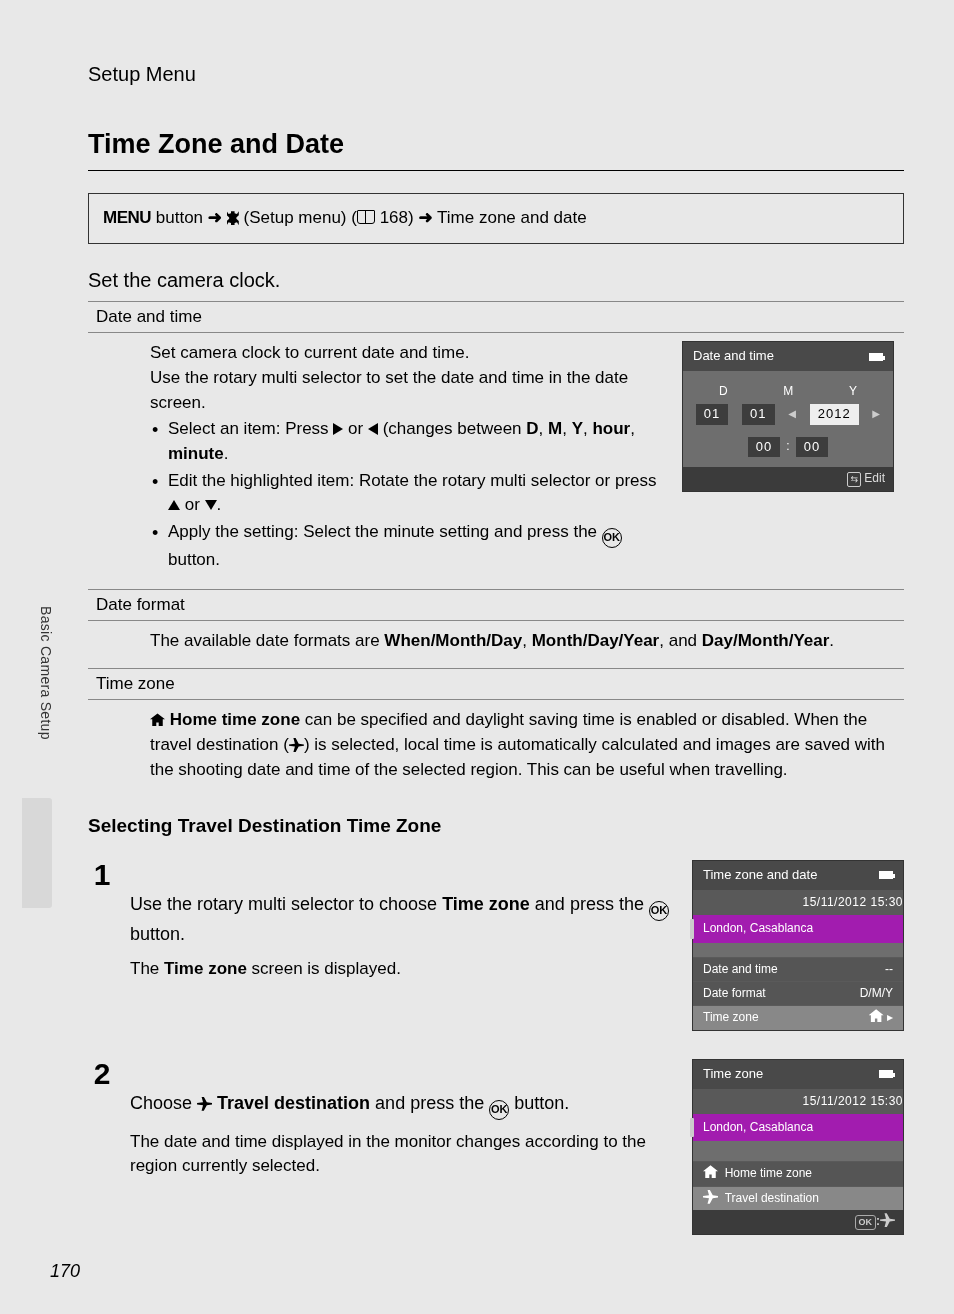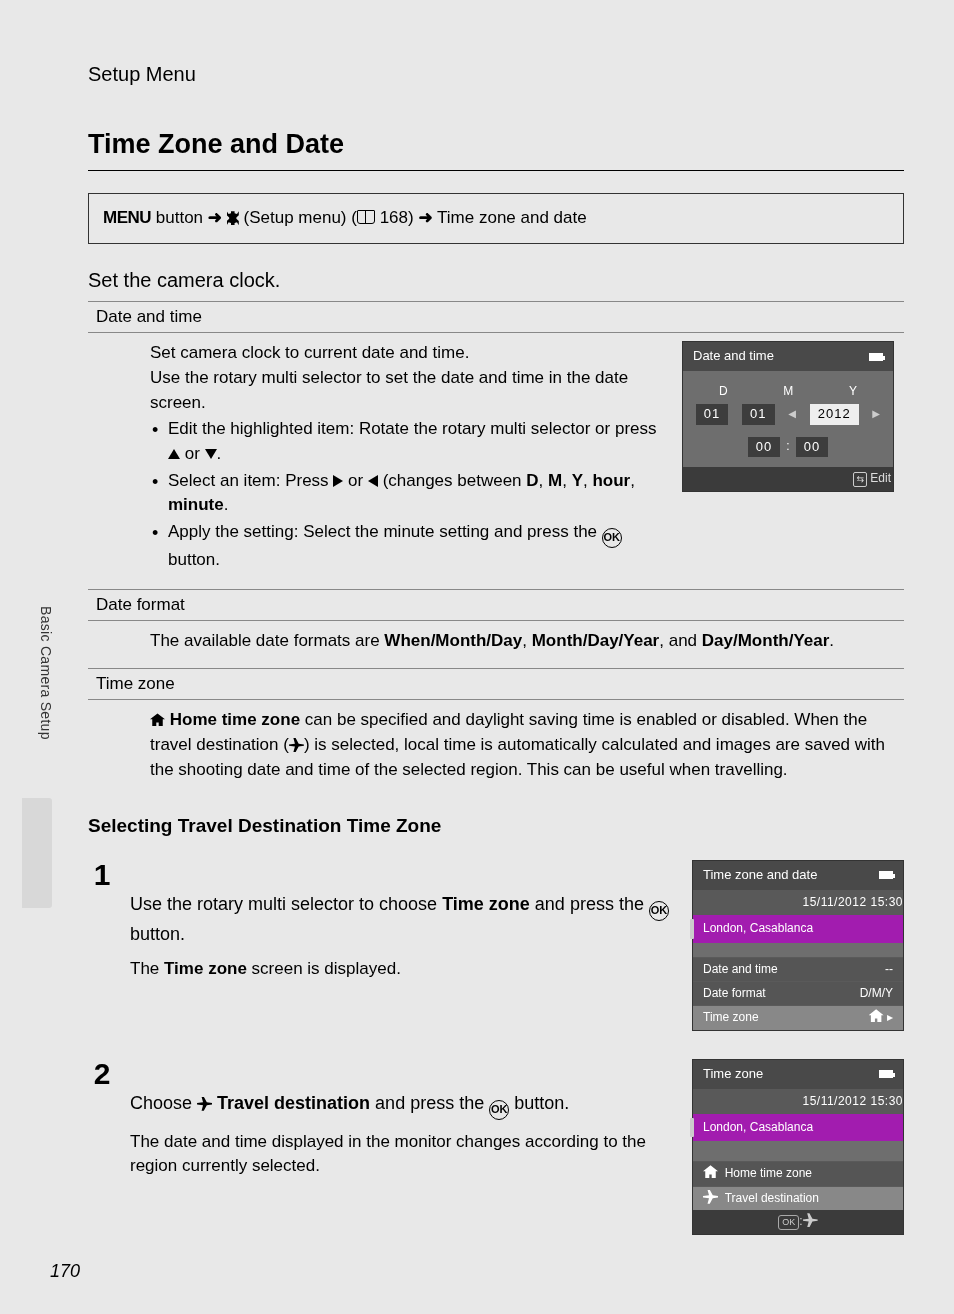--- a/index.html
+++ b/index.html
@@ -209,21 +209,21 @@
   .dt-row3 {
     display:flex;
     justify-content:center;
     gap:6px;
     margin-top:12px;
     align-items:center;
   }
   .lcd .ftr {
     background:#3b3b3b;
     text-align:right;
-    padding:3px 2px;
+    padding:3px 8px;
     font-size:12px;
     color:#ddd;
   }
   .lcd-center-line {
     text-align:right;
     padding:4px 0;
     font-size:12px;
     letter-spacing:0.5px;
   }
   .lcd-item {
@@ -310,24 +310,24 @@
 
   <p class="intro">Set the camera clock.</p>
 
   <div class="section-hdr">Date and time</div>
   <div class="section-body with-screen">
     <div class="txt">
       <div>Set camera clock to current date and time.</div>
       <div>Use the rotary multi selector to set the date and time in the date screen.</div>
       <ul class="bullets">
         <li>
-          <span>Edit the highlighted item: Rotate the rotary multi selector or press </span><span class="tri-u"></span><span> or </span><span class="tri-d"></span><span>.</span>
+          <span>Select an item: Press </span><span class="tri-r"></span><span> or </span><span class="tri-l"></span><span> (changes between </span><b><span>D</span></b>, <b>M</b>, <b>Y</b>, <b>hour</b>, <b>minute</b><span>.</span>
         </li>
         <li>
-          <span>Select an item: Press </span><span class="tri-r"></span><span> or </span><span class="tri-l"></span><span> (changes between </span><b><span>D</span></b>, <b>M</b>, <b>Y</b>, <b>hour</b>, <b>minute</b><span>.</span>
+          <span>Edit the highlighted item: Rotate the rotary multi selector or press </span><span class="tri-u"></span><span> or </span><span class="tri-d"></span><span>.</span>
         </li>
         <li>
           <span>Apply the setting: Select the minute setting and press the </span><span class="ok-btn">OK</span><span> button.</span>
         </li>
       </ul>
     </div>
 
     <div class="lcd">
       <div class="hdr">
         <span>Date and time</span>
@@ -417,21 +417,21 @@
       </div>
       <div class="lcd-center-line">15/11/2012 15:30</div>
       <div class="lcd-location-row">London, Casablanca</div>
       <div style="height:20px;background:#6e6e6e;"></div>
       <div class="lcd-item dark">
         <span><span class="home-icon white"></span>&nbsp;&nbsp;<span>Home time zone</span></span>
       </div>
       <div class="lcd-item sel">
         <span><span class="plane-icon white"></span>&nbsp;&nbsp;<span>Travel destination</span></span>
       </div>
-      <div class="ftr" style="text-align:center;">
+      <div class="ftr" style="text-align:right;font-weight:bold;">
         <span style="display:inline-block;border:1px solid #aaa;border-radius:3px;font-size:9px;padding:0 3px;color:#ccc;">OK</span><span style="color:#ccc;">:</span><span class="plane-icon" style="background:#ccc;"></span>
       </div>
     </div>
   </div>
 
   <div class="side-tab">Basic Camera Setup</div>
   <div class="side-tab-block"></div>
 
   <div class="pagenum">170</div>
 </div>

